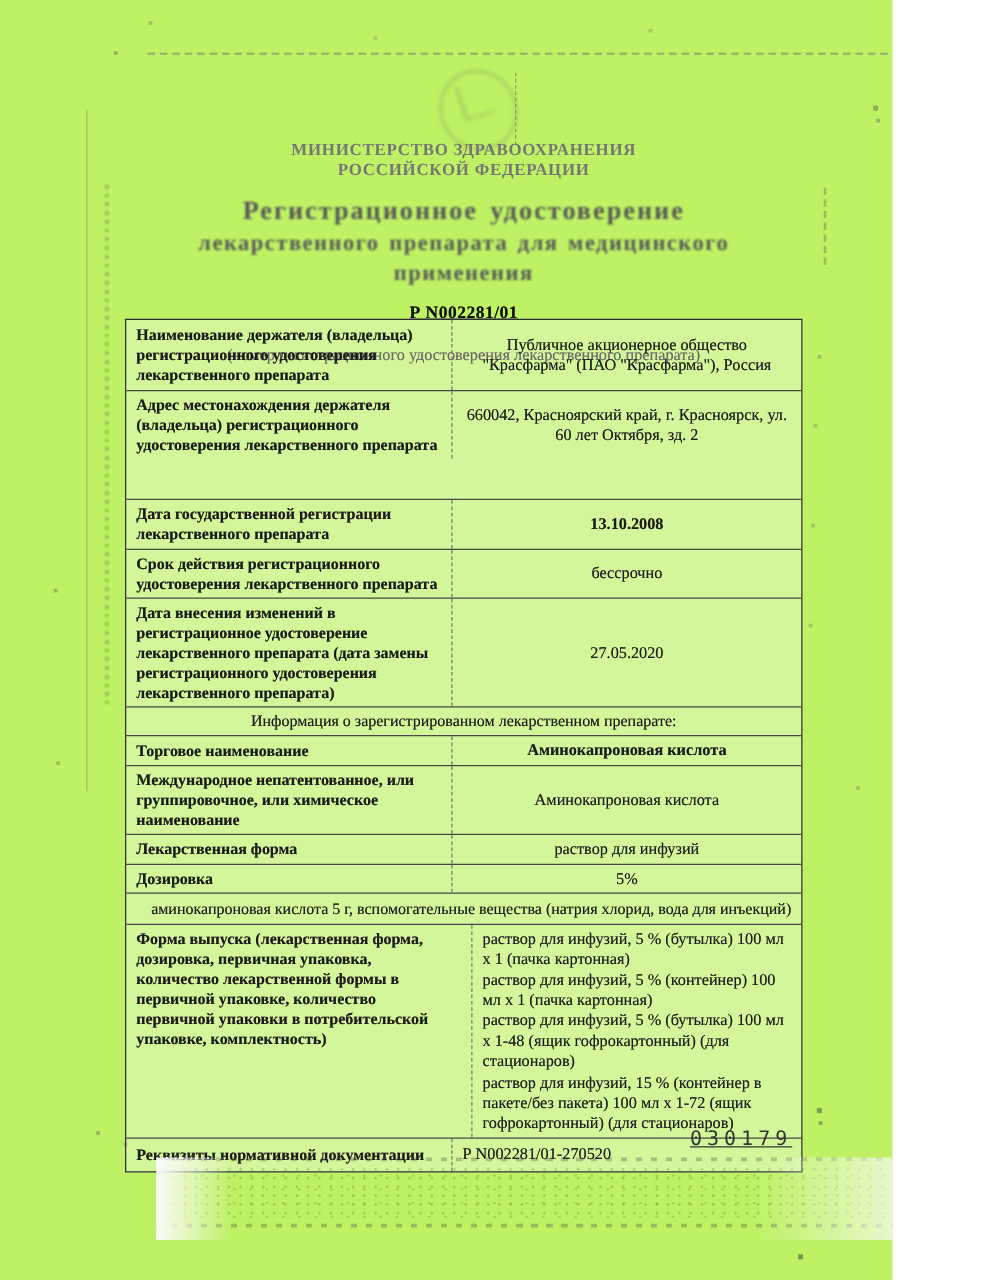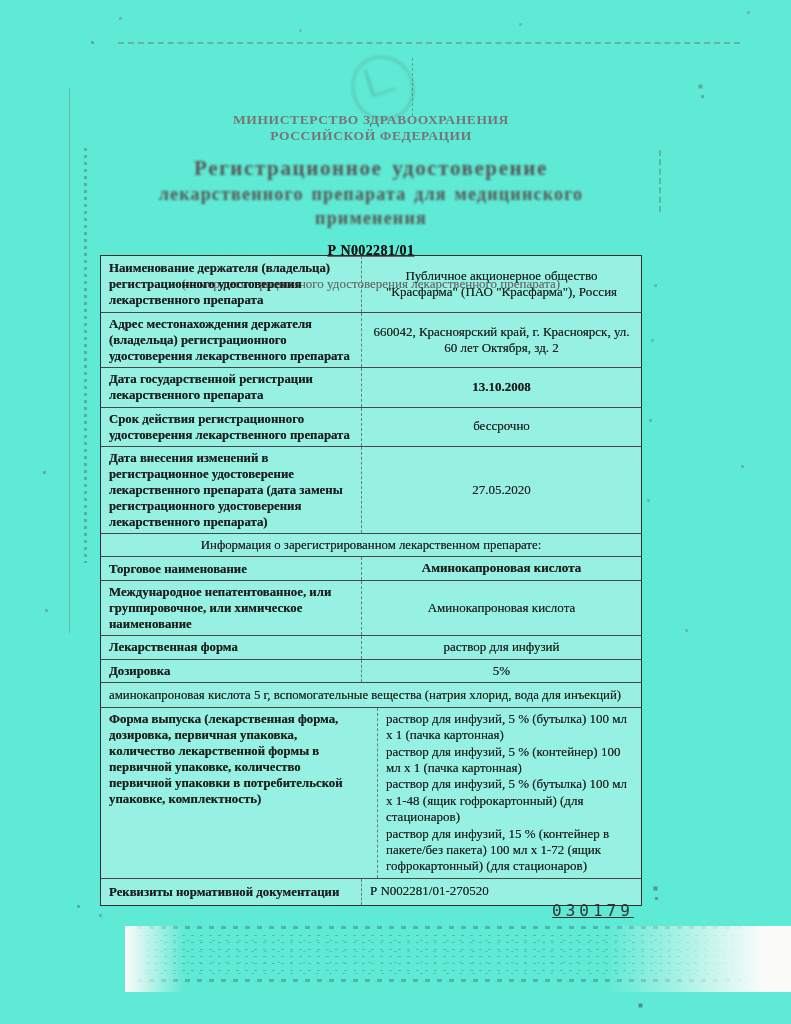--- a/index.html
+++ b/index.html
@@ -1,19 +1,19 @@
 <!DOCTYPE html>
 <html lang="ru"><head>
 <meta charset="utf-8">
 <style>
   html,body{margin:0;padding:0;background:#ffffff;}
   .page{
     position:relative;
-    width:791px;height:1024px;
-    background:#5eead4;
+    width:714px;height:1024px;
+    background:#bef264;
     font-family:"Liberation Serif","DejaVu Serif",serif;
     color:#1c1c1c;
     overflow:hidden;
   }
 
   
   .top-edge-line{
     position:absolute;left:118px;top:42px;width:622px;height:0;
     border-top:2px dashed rgba(110,110,110,.45);
     filter:blur(.5px);
@@ -101,31 +101,32 @@
     box-sizing:border-box;
     background:rgba(255,255,255,.35);
   }
   .row{display:grid;grid-template-columns:260px 1fr;box-sizing:border-box;}
   .row + .row{border-top:1.5px solid #474747;}
   .row.full{grid-template-columns:1fr;}
   .cell{
     box-sizing:border-box;display:flex;flex-direction:column;justify-content:center;
     padding:3px 8px;font-size:12.8px;line-height:1.26;
     text-shadow:0 0 .45px rgba(0,0,0,.55);
+    text-align:right;
   }
   .cell.label{font-weight:bold;align-items:flex-start;text-align:left;padding-right:6px;}
   .cell.value{
     border-left:1.5px dashed rgba(95,95,95,.8);
     align-items:center;text-align:center;font-size:13px;
   }
   .cell.value.bold{font-weight:bold;}
   .cell.value.left{align-items:flex-start;text-align:left;}
   .cell.center{align-items:center;text-align:center;}
   .cell .vline{display:block;}
-  .r0{min-height:56px;} .r1{min-height:48px;} .r2{min-height:35px;}
+  .r0{min-height:56px;} .r1{min-height:48px;} .r2{min-height:35px;margin-top:32px;}
   .r3{min-height:35px;} .r4{min-height:62px;} .r5{min-height:23px;}
   .r6{min-height:23px;} .r7{min-height:50px;} .r8{min-height:23px;}
   .r9{min-height:21px;} .r10{min-height:36px;} .r11{min-height:25px;}
   .r12{min-height:131px;gap:16px;} .r13{min-height:27px;}
   .r12 .cell{justify-content:flex-start;}
 
   
   .stamp-number{
     position:absolute;left:552px;top:901px;
     font-family:"DejaVu Sans Mono","Liberation Mono",monospace;

